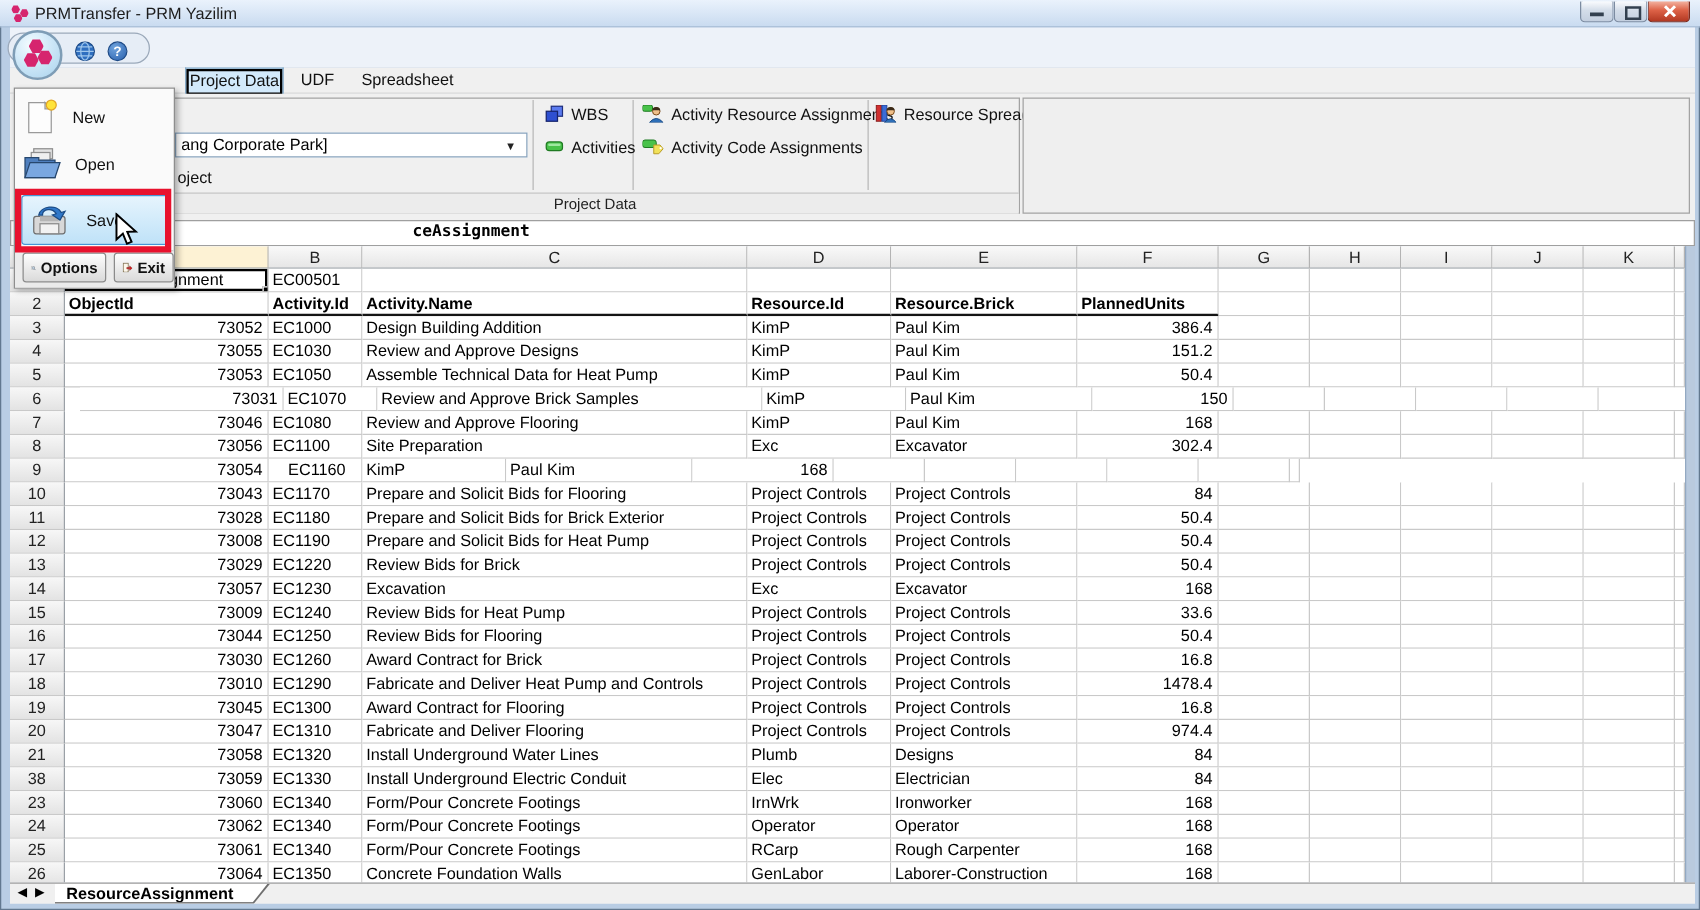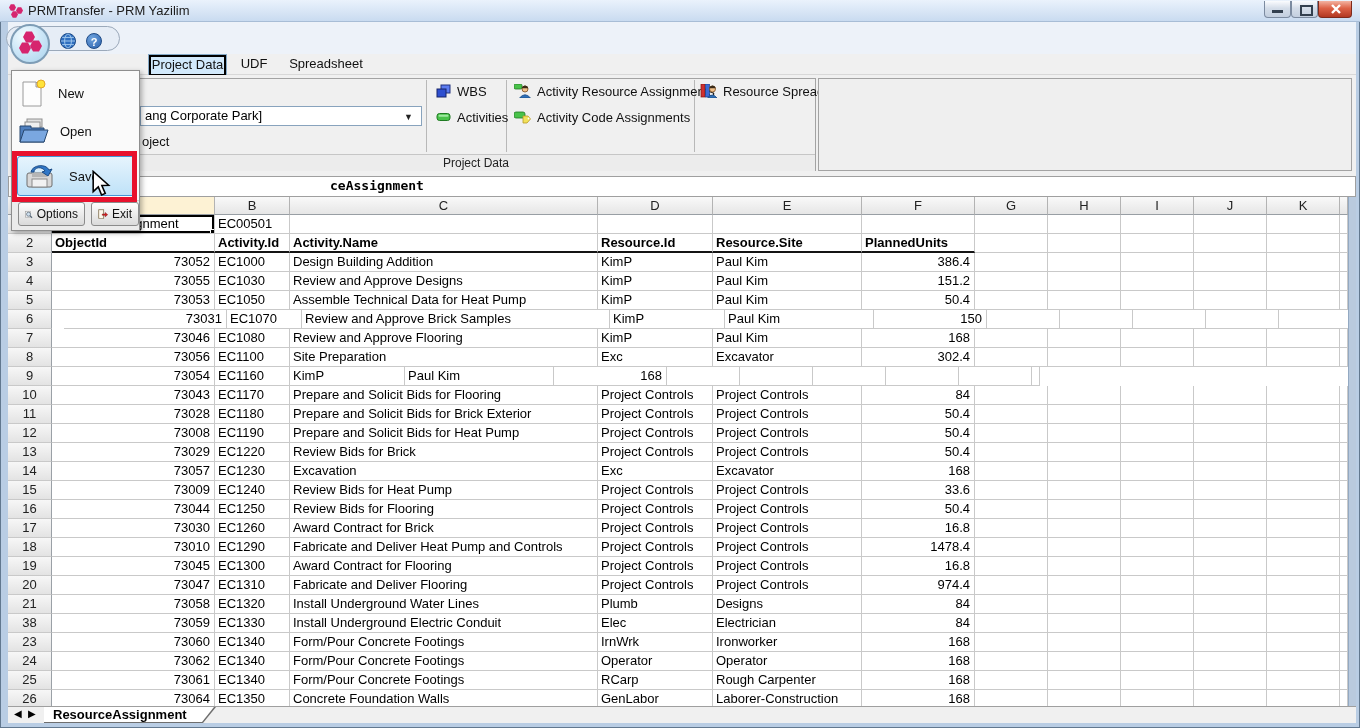--- a/index.html
+++ b/index.html
@@ -96,21 +96,21 @@
     border:1px solid #8e8e8e;box-shadow:2px 2px 5px rgba(0,0,0,.3);z-index:50;}
   .mitem{position:absolute;display:flex;align-items:center;gap:11px;font-size:13px;
     color:#111;z-index:51;}
   #menu-save-item{left:17px;top:156px;width:118px;height:40px;
     background:linear-gradient(#e6f4fd,#bfe2f8);border:1px solid #4596d6;border-radius:3px;
     padding-left:6px;box-sizing:border-box;gap:13px;}
   #menu-footer{left:12px;top:200px;width:127px;height:30px;background:#ebebeb;
     border-top:1px solid #d0d0d0;z-index:51;}
   .mbtn{position:absolute;display:flex;align-items:center;gap:4px;height:24px;
     background:linear-gradient(#fefefe,#dadada);border:1px solid #8b8b8b;border-radius:3px;
-    font-size:12px;color:#111;padding:0 6px;box-sizing:border-box;z-index:52;}
+    font-size:12px;color:#111;padding:0 6px;box-sizing:border-box;z-index:52;font-weight:bold;}
   #save-annotation-box{left:12px;top:151px;width:125px;height:51px;
     border:5px solid #e8112d;z-index:55;}
   #mouse-cursor{left:90px;top:170px;z-index:60;}
 </style>
 </head>
 <body>
 
 <div id="win">
 
   <div id="titlebar" class="abs">
@@ -242,21 +242,21 @@
         <div class="cell" style="width: 73px;"></div>
         <div class="cell" style="width: 73px;"></div>
         <div class="cell" style="width: 8px;"></div>
       </div>
       <div class="row">
         <div class="cell rowh" style="width: 44px;">2</div>
         <div class="cell bold thick" style="width: 163px;">ObjectId</div>
         <div class="cell bold thick" style="width: 75px;">Activity.Id</div>
         <div class="cell bold thick" style="width: 308px;">Activity.Name</div>
         <div class="cell bold thick" style="width: 115px;">Resource.Id</div>
-        <div class="cell bold thick" style="width: 149px;">Resource.Site</div>
+        <div class="cell bold thick" style="width: 149px;">Resource.Brick</div>
         <div class="cell bold thick" style="width: 113px;">PlannedUnits</div>
         <div class="cell" style="width: 73px;"></div>
         <div class="cell" style="width: 73px;"></div>
         <div class="cell" style="width: 73px;"></div>
         <div class="cell" style="width: 73px;"></div>
         <div class="cell" style="width: 73px;"></div>
         <div class="cell" style="width: 8px;"></div>
       </div>
       <div class="row">
         <div class="cell rowh" style="width: 44px;">3</div>
@@ -344,21 +344,21 @@
         <div class="cell" style="width: 73px;"></div>
         <div class="cell" style="width: 73px;"></div>
         <div class="cell" style="width: 73px;"></div>
         <div class="cell" style="width: 73px;"></div>
         <div class="cell" style="width: 73px;"></div>
         <div class="cell" style="width: 8px;"></div>
       </div>
       <div class="row">
         <div class="cell rowh" style="width: 44px;">9</div>
         <div class="cell num" style="width: 163px;">73054</div>
-        <div class="cell" style="width: 75px;">EC1160</div>
+        <div class="cell" style="width: 75px; text-align: center;">EC1160</div>
         <div class="cell" style="width: 115px;">KimP</div>
         <div class="cell" style="width: 149px;">Paul Kim</div>
         <div class="cell num" style="width: 113px;">168</div>
         <div class="cell" style="width: 73px;"></div>
         <div class="cell" style="width: 73px;"></div>
         <div class="cell" style="width: 73px;"></div>
         <div class="cell" style="width: 73px;"></div>
         <div class="cell" style="width: 73px;"></div>
         <div class="cell" style="width: 8px;"></div>
       </div>

